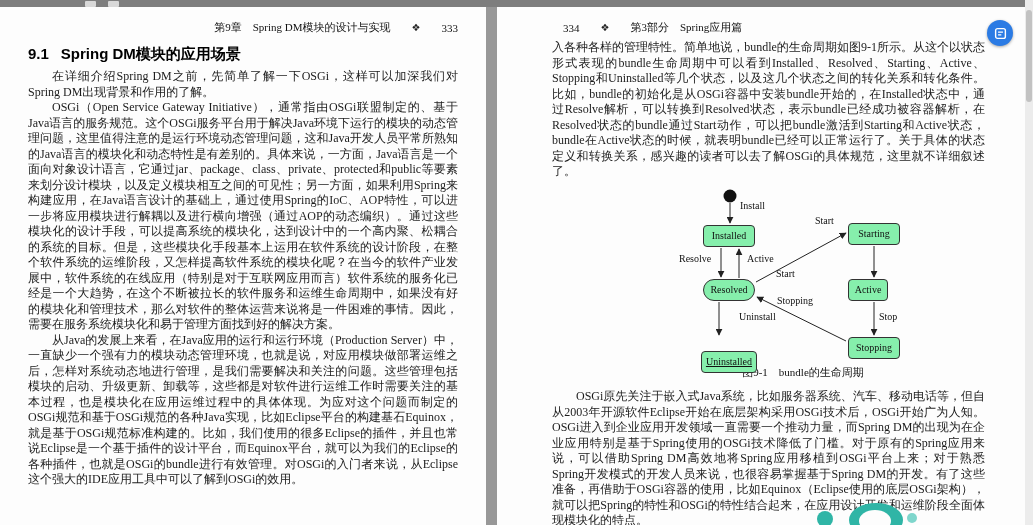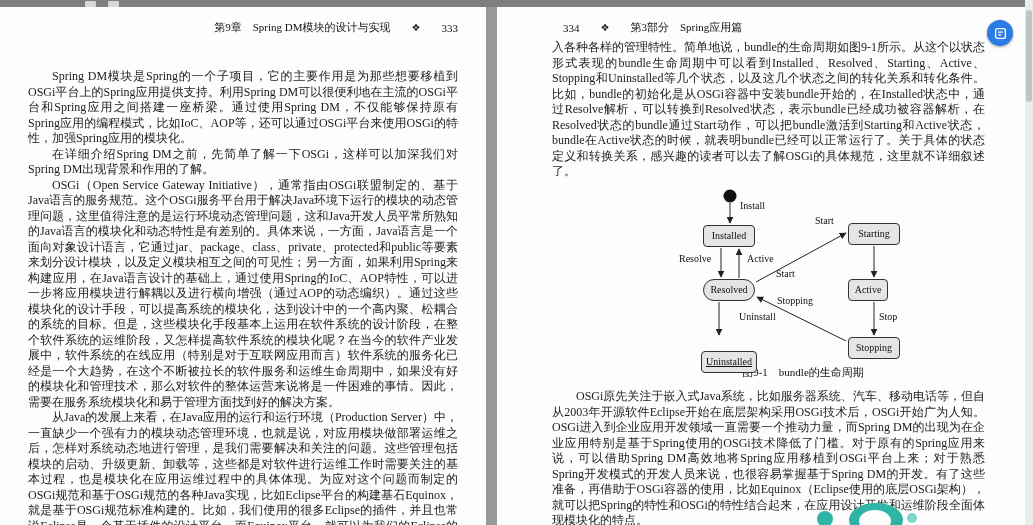--- a/index.html
+++ b/index.html
@@ -27,21 +27,21 @@
   .textblock { position:absolute; font-size:12px; line-height:15.5px; text-align:justify; color:#1b1b1b; }
   .textblock p { text-indent:2em; margin:0; }
   .textblock p.no-indent { text-indent:0; }
   .left-body  { left:28px; top:62px; width:430px; }
   .rp-intro   { left:55px; top:33px;  width:433px; }
   .rp-close   { left:55px; top:382px; width:433px; }
 
   
   .diagram { position:absolute; left:160px; top:176px; width:292px; height:186px; }
   .diagram svg.wires { position:absolute; left:0; top:0; z-index:0; }
-  .state { position:absolute; z-index:1; height:22px; border:1px solid #333; border-radius:4px; background:#e5e5e5;
+  .state { position:absolute; z-index:1; height:22px; border:1px solid #333; border-radius:4px; background:#86efac;
            font-size:10px; text-align:center; line-height:20px; color:#111; }
   .st-installed   { left:46px;  top:42px;  width:52px; }
   .st-starting    { left:191px; top:40px;  width:52px; }
   .st-resolved    { left:46px;  top:96px;  width:52px;border-radius:11px; }
   .st-active      { left:191px; top:96px;  width:40px; }
   .st-uninstalled { left:44px;  top:168px; width:56px;text-decoration:underline; }
   .st-stopping    { left:191px; top:154px; width:52px; }
   .edge-label { position:absolute; z-index:2; font-size:10px; color:#111; white-space:nowrap; }
   .lb-install   { left:83px;  top:17px; }
   .lb-start-top { left:158px; top:32px; }
@@ -79,23 +79,26 @@
     <div class="tb-btn b2"></div>
   </div>
 
   <div class="page page-left">
     <div class="page-header">
       <span>第9章　Spring DM模块的设计与实现</span>
       <span class="diamond">❖</span>
       <span>333</span>
     </div>
 
+    <div class="section-title">
+      <span>9.1</span>
+      <span>Spring DM模块的应用场景</span>
+    </div>
 
     <div class="textblock left-body">
-      <p>Spring DM模块是Spring的一个子项目，它的主要作用是为那些想要移植到OSGi平台上的Spring应用提供支持。利用Spring DM可以很便利地在主流的OSGi平台和Spring应用之间搭建一座桥梁。通过使用Spring DM，不仅能够保持原有Spring应用的编程模式，比如IoC、AOP等，还可以通过OSGi平台来使用OSGi的特性，加强Spring应用的模块化。</p>
       <p>在详细介绍Spring DM之前，先简单了解一下OSGi，这样可以加深我们对Spring DM出现背景和作用的了解。</p>
       <p>OSGi（Open Service Gateway Initiative），通常指由OSGi联盟制定的、基于Java语言的服务规范。这个OSGi服务平台用于解决Java环境下运行的模块的动态管理问题，这里值得注意的是运行环境动态管理问题，这和Java开发人员平常所熟知的Java语言的模块化和动态特性是有差别的。具体来说，一方面，Java语言是一个面向对象设计语言，它通过jar、package、class、private、protected和public等要素来划分设计模块，以及定义模块相互之间的可见性；另一方面，如果利用Spring来构建应用，在Java语言设计的基础上，通过使用Spring的IoC、AOP特性，可以进一步将应用模块进行解耦以及进行横向增强（通过AOP的动态编织）。通过这些模块化的设计手段，可以提高系统的模块化，达到设计中的一个高内聚、松耦合的系统的目标。但是，这些模块化手段基本上运用在软件系统的设计阶段，在整个软件系统的运维阶段，又怎样提高软件系统的模块化呢？在当今的软件产业发展中，软件系统的在线应用（特别是对于互联网应用而言）软件系统的服务化已经是一个大趋势，在这个不断被拉长的软件服务和运维生命周期中，如果没有好的模块化和管理技术，那么对软件的整体运营来说将是一件困难的事情。因此，需要在服务系统模块化和易于管理方面找到好的解决方案。</p>
       <p>从Java的发展上来看，在Java应用的运行和运行环境（Production Server）中，一直缺少一个强有力的模块动态管理环境，也就是说，对应用模块做部署运维之后，怎样对系统动态地进行管理，是我们需要解决和关注的问题。这些管理包括模块的启动、升级更新、卸载等，这些都是对软件进行运维工作时需要关注的基本过程，也是模块化在应用运维过程中的具体体现。为应对这个问题而制定的OSGi规范和基于OSGi规范的各种Java实现，比如Eclipse平台的构建基石Equinox，就是基于OSGi规范标准构建的。比如，我们使用的很多Eclipse的插件，并且也常说Eclipse是一个基于插件的设计平台，而Equinox平台，就可以为我们的Eclipse的各种插件，也就是OSGi的bundle进行有效管理。对OSGi的入门者来说，从Eclipse这个强大的IDE应用工具中可以了解到OSGi的效用。</p>
 
     </div>
   </div>
 
   <div class="page page-right">
     <div class="page-header">
       <span>334</span>

